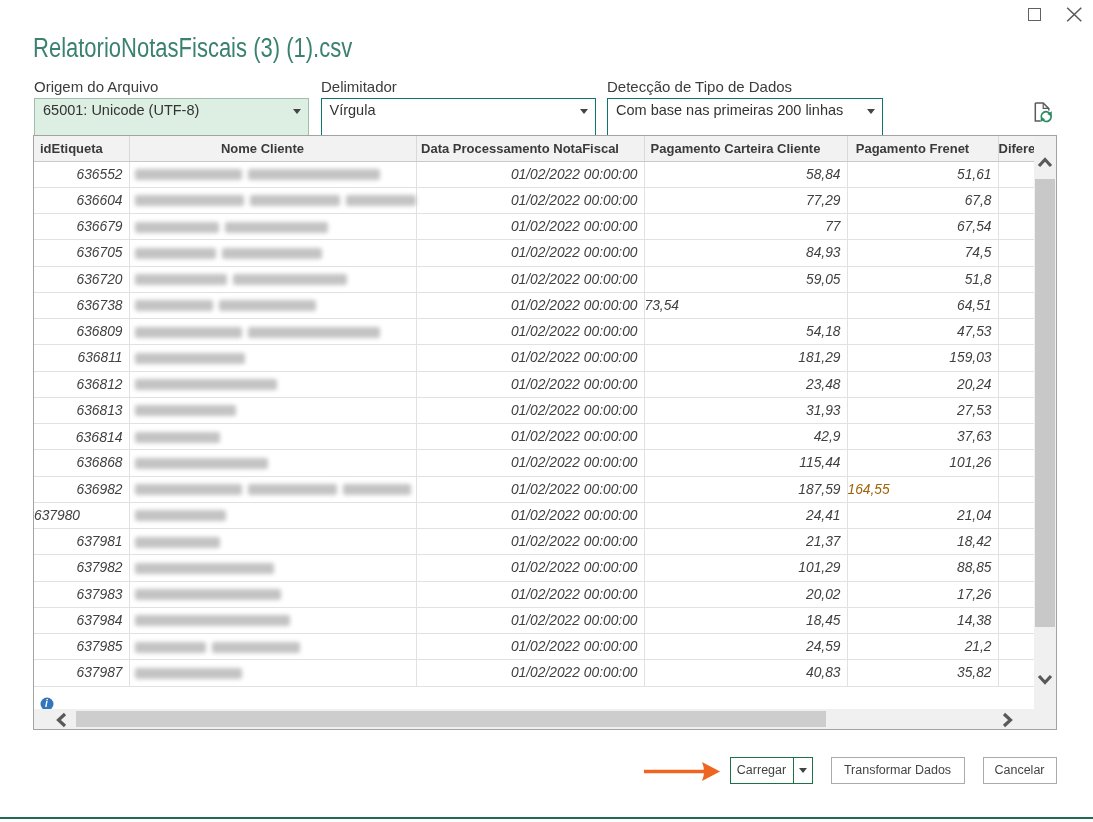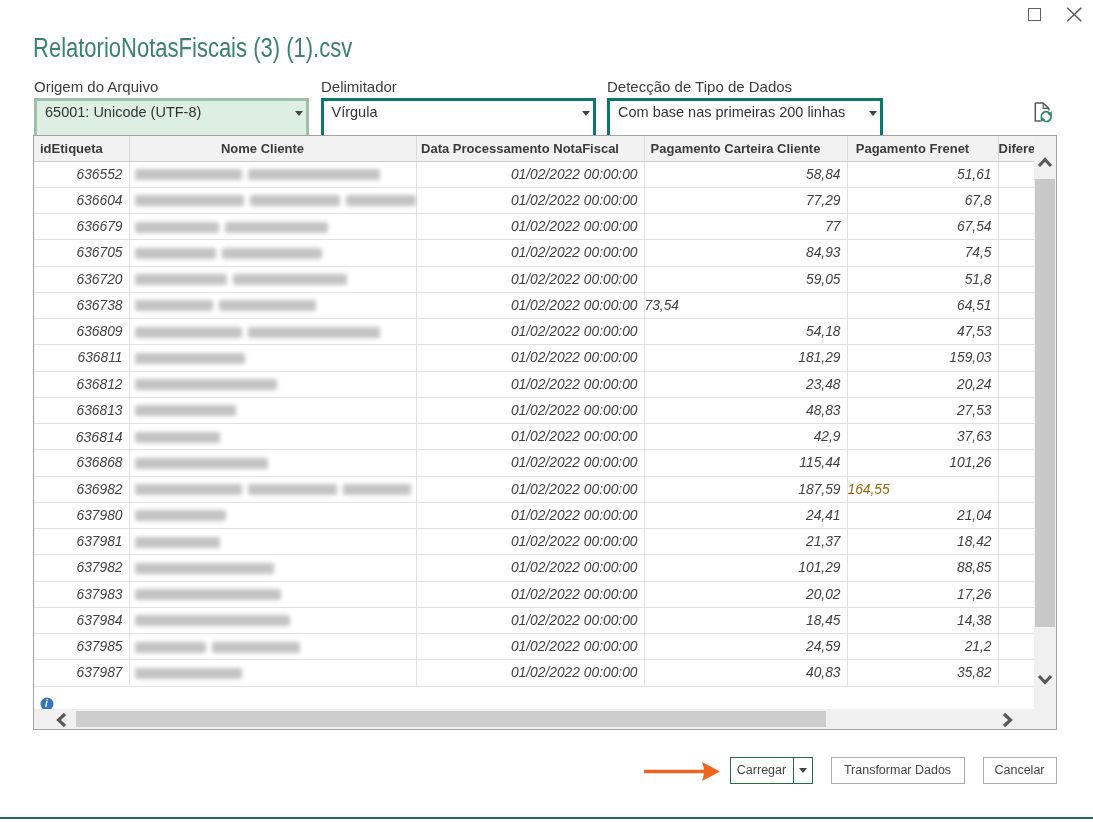--- a/index.html
+++ b/index.html
@@ -1,20 +1,20 @@
 <!DOCTYPE html>
 <html><head>
 <meta charset="utf-8">
 <style>
   * { margin:0; padding:0; box-sizing:border-box; }
   html,body { width:1093px; height:822px; background:#ffffff;
     font-family:"Liberation Sans", sans-serif; position:relative; overflow:hidden; }
   .abs { position:absolute; }
   .lbl { position:absolute; font-size:15px; color:#3c3c3c; }
-  .combo { position:absolute; height:41px; border:3px solid #0f766e; background:#fff;
+  .combo { position:absolute; height:41px; border:1px solid #0f766e; background:#fff;
     font-size:14.5px; color:#333; line-height:23px; padding-left:8px; }
   .arrow-dn { position:absolute; width:0; height:0; border-left:4px solid transparent;
     border-right:4px solid transparent; border-top:5px solid #444; top:10px; }
   .btn { position:absolute; height:27px; border:1px solid #ababab; background:#fff;
     font-size:12.5px; color:#444; text-align:center; line-height:25px; }
 </style>
 </head>
 <body>
 
 <div class="abs" style="left:1028px;top:7.5px;width:13px;height:13px;border:1.5px solid #616161;"></div>
@@ -187,21 +187,21 @@
             <td style="border-right:1px solid #e1e1e1;border-bottom:1px solid #e1e1e1;"></td>
           </tr>
           <tr style="height:26.25px;">
             <td style="border-right:1px solid #e1e1e1;border-bottom:1px solid #e1e1e1;font-size:13.8px;font-style:italic;color:#404040;text-align:right;padding-right:6px;">636813</td>
             <td style="border-right:1px solid #e1e1e1;border-bottom:1px solid #e1e1e1;position:relative;">
               <div style="position:absolute;left:0;top:0;width:100%;height:100%;filter:blur(2.2px);">
                 <i style="position:absolute;left:5.0px;top:7.5px;width:101.0px;height:11px;background:#c3c3c3;border-radius:2px;"></i>
               </div>
             </td>
             <td style="border-right:1px solid #e1e1e1;border-bottom:1px solid #e1e1e1;font-size:13.8px;font-style:italic;color:#404040;text-align:right;padding-right:6px;">01/02/2022 00:00:00</td>
-            <td style="border-right:1px solid #e1e1e1;border-bottom:1px solid #e1e1e1;font-size:13.8px;font-style:italic;color:#404040;text-align:right;padding-right:6px;">48,83</td>
+            <td style="border-right:1px solid #e1e1e1;border-bottom:1px solid #e1e1e1;font-size:13.8px;font-style:italic;color:#404040;text-align:right;padding-right:6px;">31,93</td>
             <td style="border-right:1px solid #e1e1e1;border-bottom:1px solid #e1e1e1;font-size:13.8px;font-style:italic;color:#404040;text-align:right;padding-right:6px;">27,53</td>
             <td style="border-right:1px solid #e1e1e1;border-bottom:1px solid #e1e1e1;"></td>
           </tr>
           <tr style="height:26.25px;">
             <td style="border-right:1px solid #e1e1e1;border-bottom:1px solid #e1e1e1;font-size:14px;font-style:italic;color:#404040;text-align:right;padding-right:6px;">636814</td>
             <td style="border-right:1px solid #e1e1e1;border-bottom:1px solid #e1e1e1;position:relative;">
               <div style="position:absolute;left:0;top:0;width:100%;height:100%;filter:blur(2.2px);">
                 <i style="position:absolute;left:5.0px;top:7.5px;width:85.0px;height:11px;background:#c3c3c3;border-radius:2px;"></i>
               </div>
             </td>
@@ -230,21 +230,21 @@
                 <i style="position:absolute;left:118.8px;top:7.5px;width:88.4px;height:11px;background:#c3c3c3;border-radius:2px;"></i>
                 <i style="position:absolute;left:213.2px;top:7.5px;width:68.8px;height:11px;background:#c3c3c3;border-radius:2px;"></i>
               </div>
             </td>
             <td style="border-right:1px solid #e1e1e1;border-bottom:1px solid #e1e1e1;font-size:13.8px;font-style:italic;color:#404040;text-align:right;padding-right:6px;">01/02/2022 00:00:00</td>
             <td style="border-right:1px solid #e1e1e1;border-bottom:1px solid #e1e1e1;font-size:13.8px;font-style:italic;color:#404040;text-align:right;padding-right:6px;">187,59</td>
             <td style="border-right:1px solid #e1e1e1;border-bottom:1px solid #e1e1e1;font-size:13.8px;font-style:italic;color:#a16207;padding-right:6px;">164,55</td>
             <td style="border-right:1px solid #e1e1e1;border-bottom:1px solid #e1e1e1;"></td>
           </tr>
           <tr style="height:26.25px;">
-            <td style="border-right:1px solid #e1e1e1;border-bottom:1px solid #e1e1e1;font-size:13.8px;font-style:italic;color:#404040;text-align:right;padding-right:6px;">637980</td>
+            <td style="border-right:1px solid #e1e1e1;border-bottom:1px solid #e1e1e1;font-size:13.8px;font-style:italic;color:#404040;padding-right:6px;">637980</td>
             <td style="border-right:1px solid #e1e1e1;border-bottom:1px solid #e1e1e1;position:relative;">
               <div style="position:absolute;left:0;top:0;width:100%;height:100%;filter:blur(2.2px);">
                 <i style="position:absolute;left:5.0px;top:7.5px;width:91.0px;height:11px;background:#c3c3c3;border-radius:2px;"></i>
               </div>
             </td>
             <td style="border-right:1px solid #e1e1e1;border-bottom:1px solid #e1e1e1;font-size:13.8px;font-style:italic;color:#404040;text-align:right;padding-right:6px;">01/02/2022 00:00:00</td>
             <td style="border-right:1px solid #e1e1e1;border-bottom:1px solid #e1e1e1;font-size:13.8px;font-style:italic;color:#404040;text-align:right;padding-right:6px;">24,41</td>
             <td style="border-right:1px solid #e1e1e1;border-bottom:1px solid #e1e1e1;font-size:13.8px;font-style:italic;color:#404040;text-align:right;padding-right:6px;">21,04</td>
             <td style="border-right:1px solid #e1e1e1;border-bottom:1px solid #e1e1e1;"></td>
           </tr>

